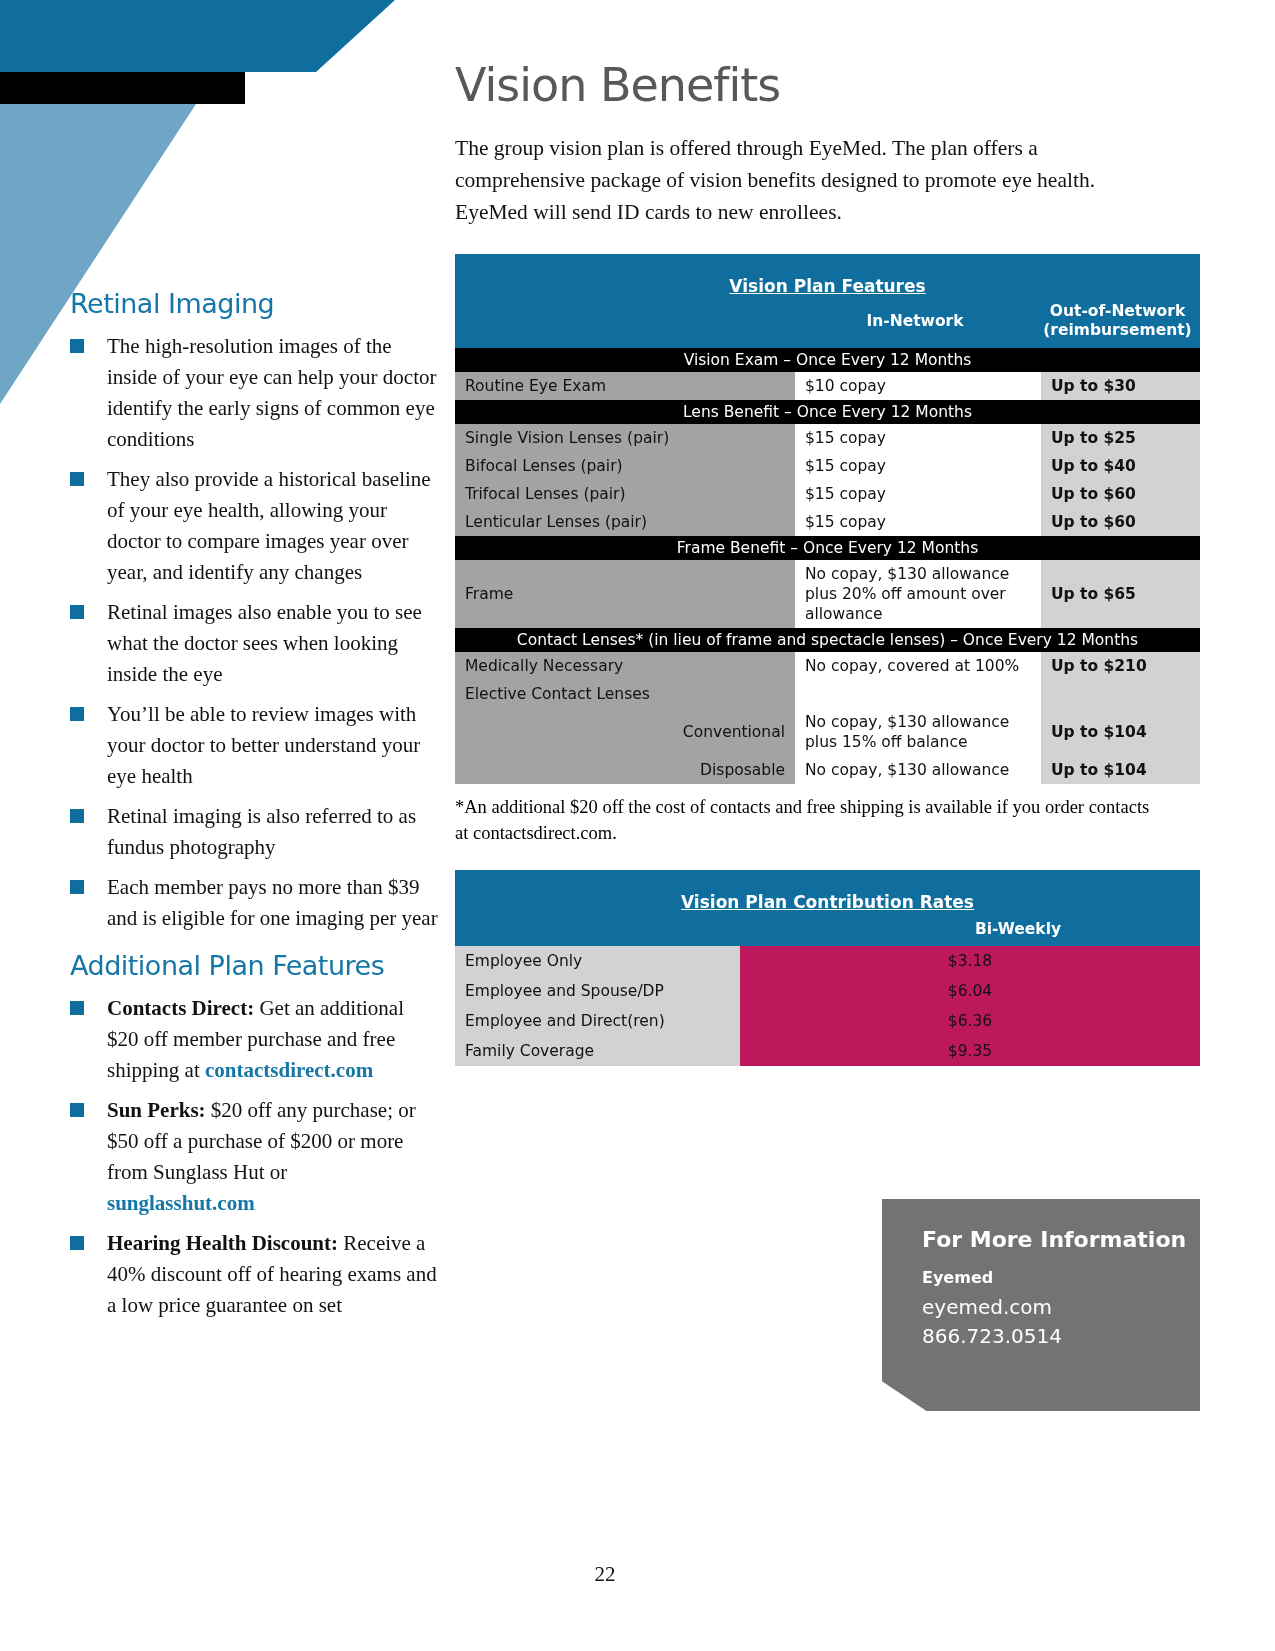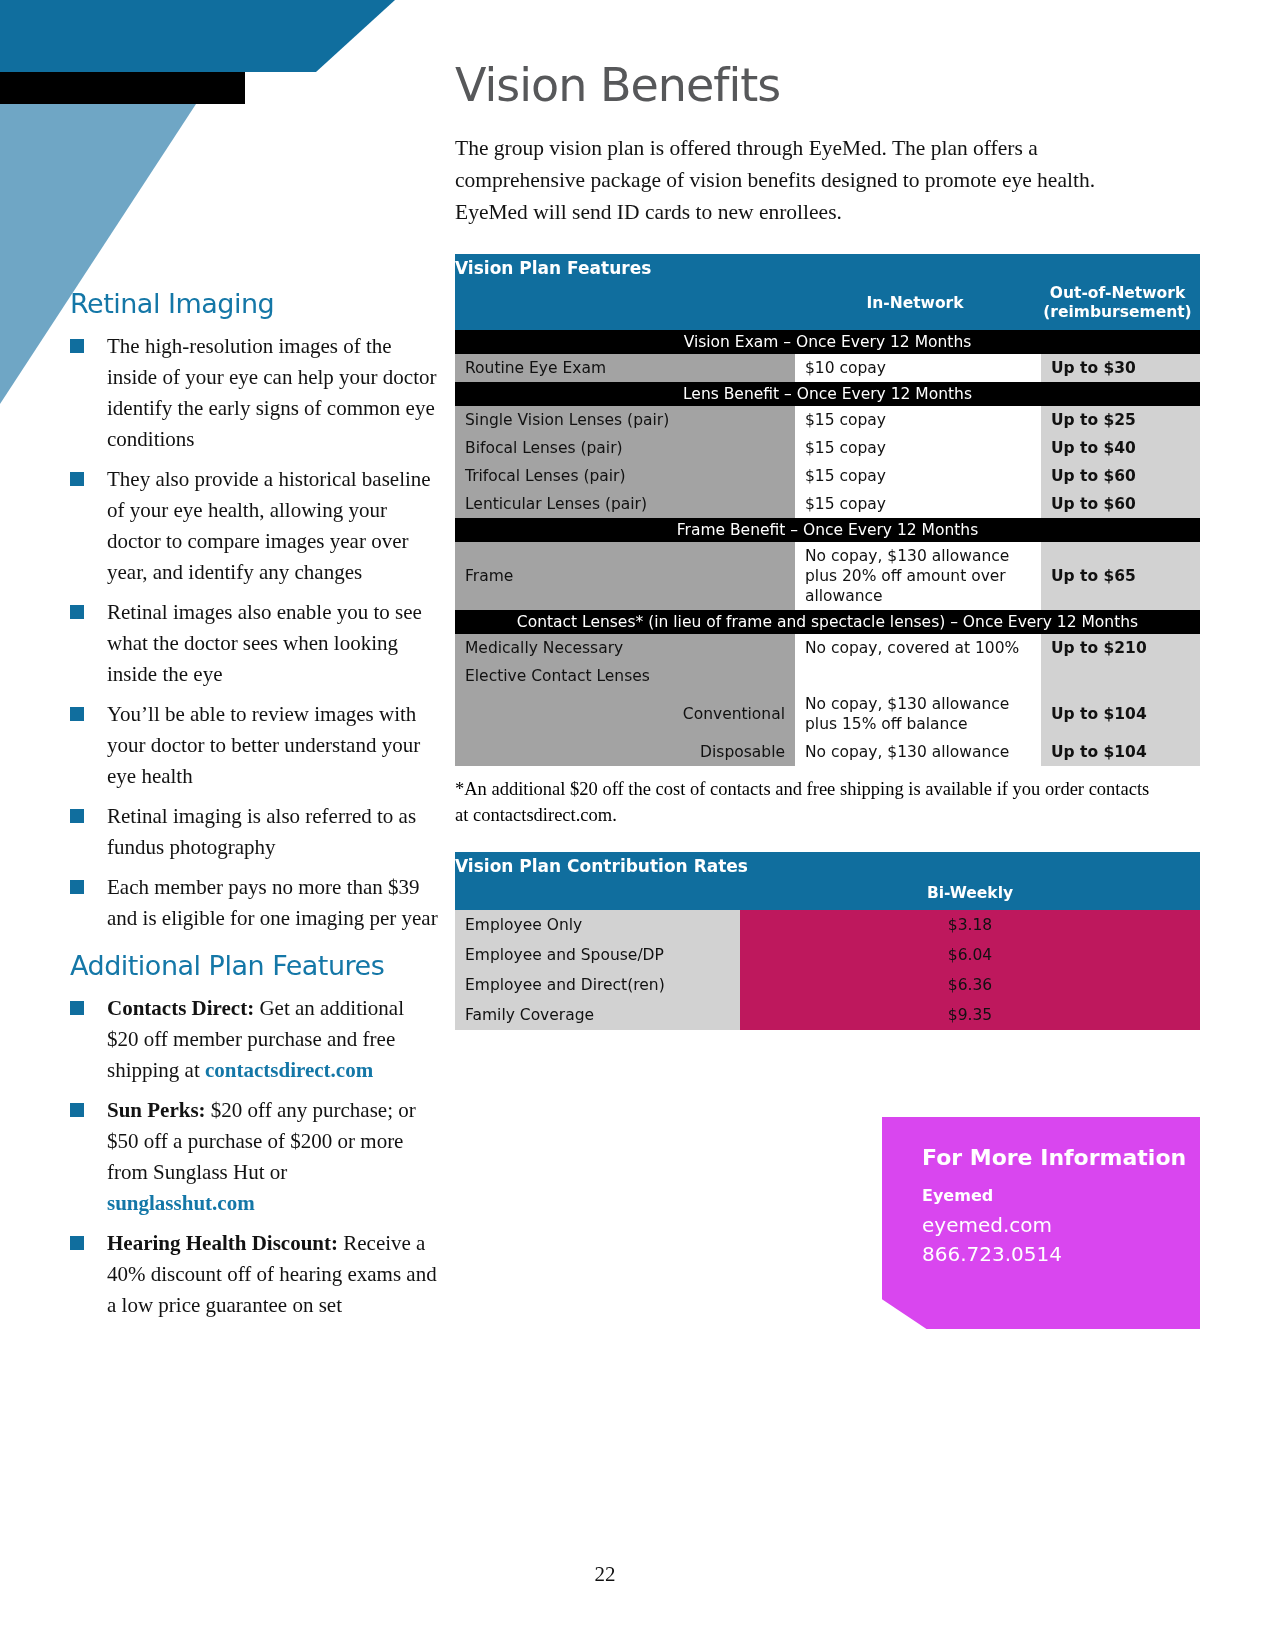--- a/index.html
+++ b/index.html
@@ -29,44 +29,44 @@
   
   .main { position:absolute; left:455px; top:0; width:745px; }
   .page-title {
     margin-top:58px; font-family:"DejaVu Sans", sans-serif; font-size:46px;
     color:#57585a; letter-spacing:-1px;
   }
   .intro { margin-top:20px; width:700px; font-size:21.5px; line-height:32px; color:#121212; }
   
   .tbl { margin-top:26px; width:745px; font-family:"DejaVu Sans", sans-serif; font-size:15.5px; }
   .tbl-head { background:#106e9e; color:#fff; }
-  .tbl-title { font-weight:bold; font-size:17px; padding:4px 0 4px; }
+  .tbl-title { text-align:center; font-weight:bold; font-size:17px; padding:22px 0 4px;text-decoration:underline; }
   .feat-cols { display:grid; grid-template-columns:340px 240px 165px; padding:2px 0 8px; }
   .feat-cols .hc { display:flex; align-items:center; justify-content:center;
                    text-align:center; font-weight:bold; line-height:19px; }
   .band { background:#000; color:#fff; text-align:center; padding:3px 0; font-size:15.5px; }
   .frow { display:grid; grid-template-columns:340px 240px 165px; }
   .frow .c { padding:4px 10px; display:flex; align-items:center; line-height:20px; min-height:28px; }
   .frow .c1 { background:#a3a3a3; }
   .frow .c2 { background:#fff; }
   .frow .c3 { background:#d2d2d2; border-left:6px solid #fff;font-weight:bold; }
   .frow .c1.right { justify-content:flex-end; text-align:right; }
   .footnote { margin-top:10px; width:700px; font-family:"Liberation Serif", serif;
               font-size:18.5px; line-height:26px; color:#000000; }
   
   .rrow { display:grid; grid-template-columns:285px 460px; }
   .rrow .c { padding:5px 10px; display:flex; align-items:center; line-height:20px; min-height:29px; }
   .rrow .rc1 { background:#d2d2d2; }
   .rrow .rc2 { background:#be185d; justify-content:center; }
-  .biweekly-row { display:grid; grid-template-columns:285px 460px; padding:4px 0 8px; }
+  .biweekly-row { display:grid; grid-template-columns:285px 460px; padding:4px 0 8px;gap:48px; }
   .biweekly-row .hc { text-align:center; font-weight:bold; }
   
   .info-box {
-    position:absolute; left:882px; top:1117px; width:318px; height:212px;
-    background:#d946ef; color:#fff; font-family:"DejaVu Sans", sans-serif;
+    position:absolute; left:882px; top:1199px; width:318px; height:212px;
+    background:#737373; color:#fff; font-family:"DejaVu Sans", sans-serif;
     clip-path:polygon(0 0,100% 0,100% 100%,14% 100%,0 86%);
     padding:28px 0 0 40px;
   }
   .info-title { font-weight:bold; font-size:22px; margin-bottom:16px; }
   .info-name  { font-weight:bold; font-size:16px; margin-bottom:6px; }
   .info-line  { font-size:20px; line-height:29px; }
   
   .page-num { position:absolute; left:0; width:1210px; top:1562px; text-align:center;
               font-size:21px; color:#121212; }
 </style>

